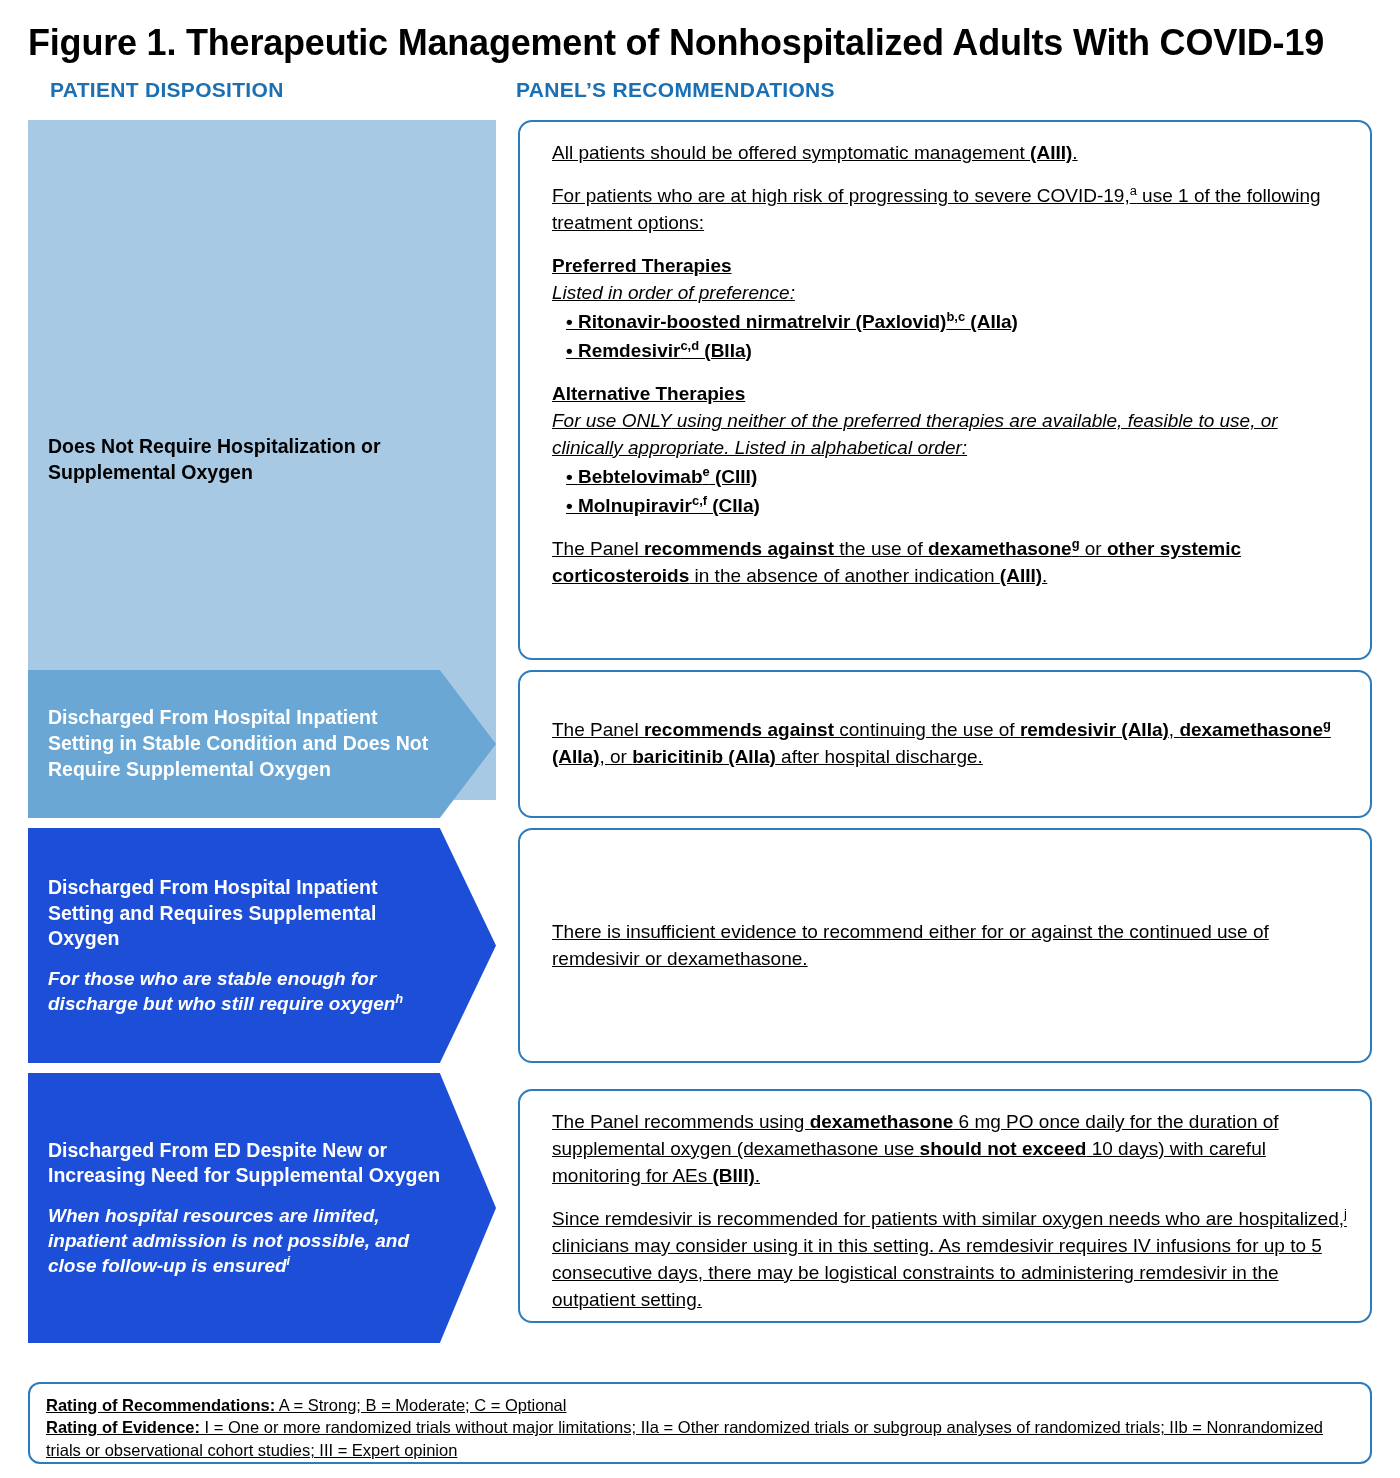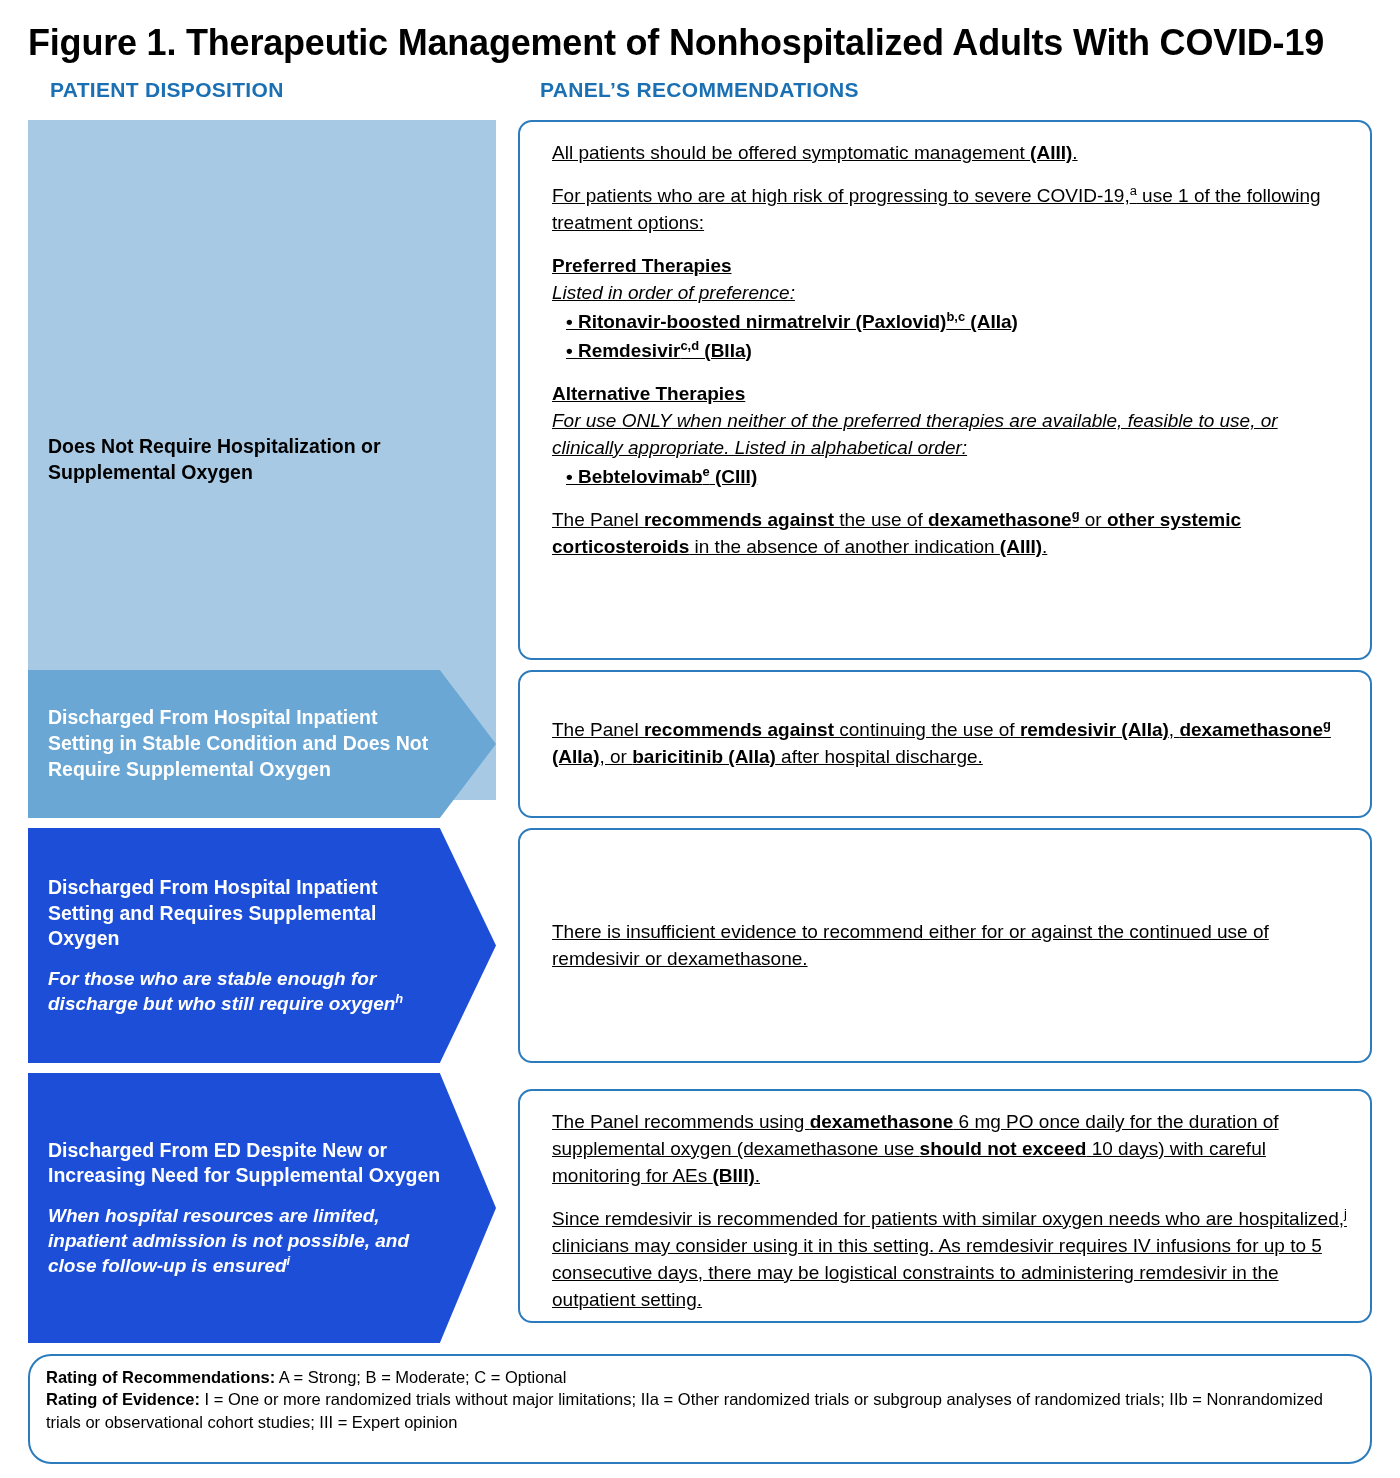--- a/index.html
+++ b/index.html
@@ -35,21 +35,21 @@
   }
   .col-head {
     position: absolute;
     font-size: 21px;
     font-weight: bold;
     color: #1b6fb3;
     letter-spacing: 0.3px;
     top: 0;
   }
   .col-head.left { left: 22px; }
-  .col-head.right { left: 512px; }
+  .col-head.right { left: 488px; }
 
   .rows {
     position: relative;
   }
   .row {
     position: relative;
     margin-bottom: 10px;
   }
   .disp {
     position: absolute;
@@ -114,25 +114,26 @@
   sup { font-size: 0.68em; vertical-align: super; line-height: 0; }
   .u { text-decoration: underline; }
   b { font-weight: bold; }
 
   .footer {
     position: absolute;
     left: 28px;
     right: 28px;
     bottom: 14px;
     border: 2px solid #2b7bbd;
-    border-radius: 23px;
-    padding: 10px 16px 28px 16px;
+    border-radius: 12px;
+    padding: 10px 16px 0 16px;
     box-sizing: border-box;
     font-size: 16.5px;
     line-height: 1.38;
+    text-decoration: underline;
   }
   .footer div { margin: 0; }
 </style>
 </head>
 <body>
 
 <div class="page">
 
   <div class="figure-title">Figure 1. Therapeutic Management of Nonhospitalized Adults With COVID-19</div>
 
@@ -155,24 +156,25 @@
           <span>For patients who are at high risk of progressing to severe COVID-19,</span><sup>a</sup><span> use 1 of the following treatment options:</span>
         </p>
         <p class="hdr" style="margin-bottom:0;">Preferred Therapies</p>
         <p class="ital" style="margin-bottom:0;">Listed in order of preference:</p>
         <ul>
           <li><span>Ritonavir-boosted nirmatrelvir (Paxlovid)</span><sup>b,c</sup><span> (AIIa)</span></li>
           <li><span>Remdesivir</span><sup>c,d</sup><span> (BIIa)</span></li>
         </ul>
         <p class="hdr" style="margin-bottom:0;">Alternative Therapies</p>
         <p class="ital" style="margin-bottom:0;">
-          <span>For use </span><span class="u">ONLY</span><span> when neither of the preferred therapies are available, feasible to use, or clinically appropriate. Listed in alphabetical order:</span>
+          <span>For use </span><span class="u">ONLY</span><span> using neither of the preferred therapies are available, feasible to use, or clinically appropriate. Listed in alphabetical order:</span>
         </p>
         <ul>
           <li><span>Bebtelovimab</span><sup>e</sup><span> (CIII)</span></li>
+          <li><span>Molnupiravir</span><sup>c,f</sup><span> (CIIa)</span></li>
         </ul>
         <p>
           <span>The Panel </span><b>recommends against</b><span> the use of </span><b>dexamethasone</b><sup style="font-weight:bold;">g</sup><span> or </span><b>other systemic corticosteroids</b><span> in the absence of another indication </span><b>(AIII)</b><span>.</span>
         </p>
       </div>
     </div>
 
     <div class="row" style="height:148px;">
       <div class="disp shape-arrow" style="height:148px; background:#6aa7d4; color:#fff;">
         <div>Discharged From Hospital Inpatient Setting in Stable Condition and Does Not Require Supplemental Oxygen</div>

